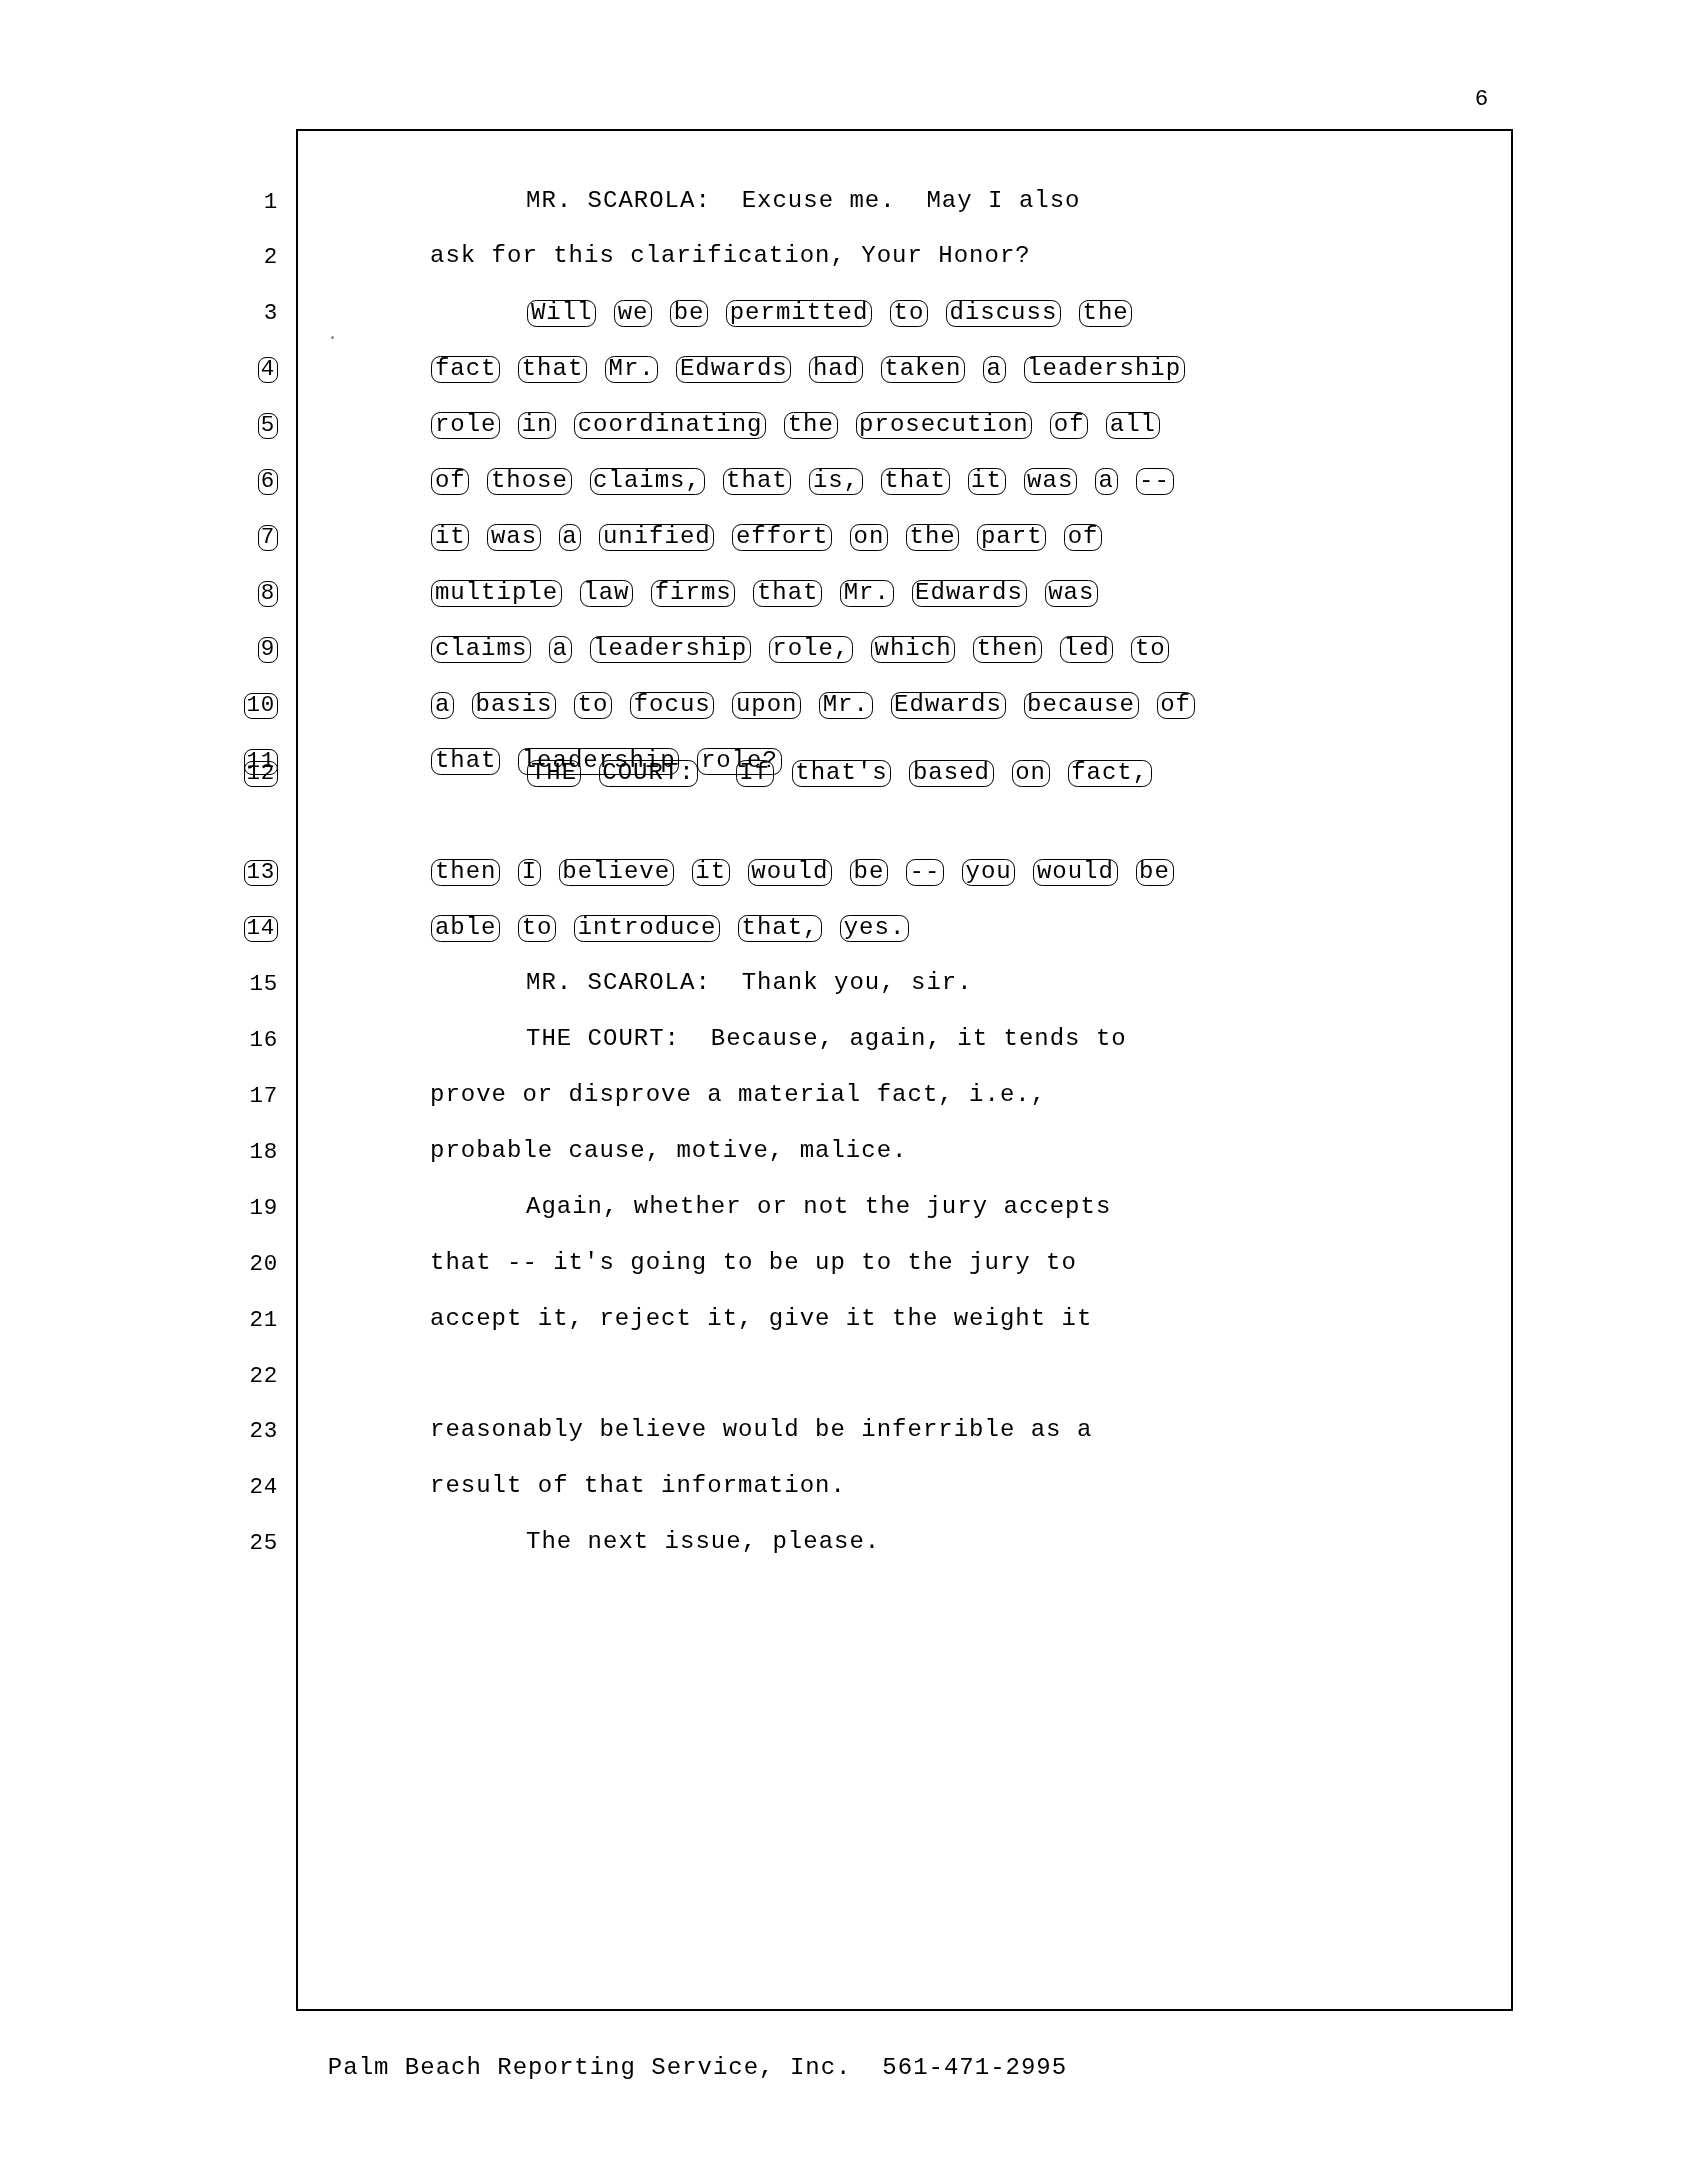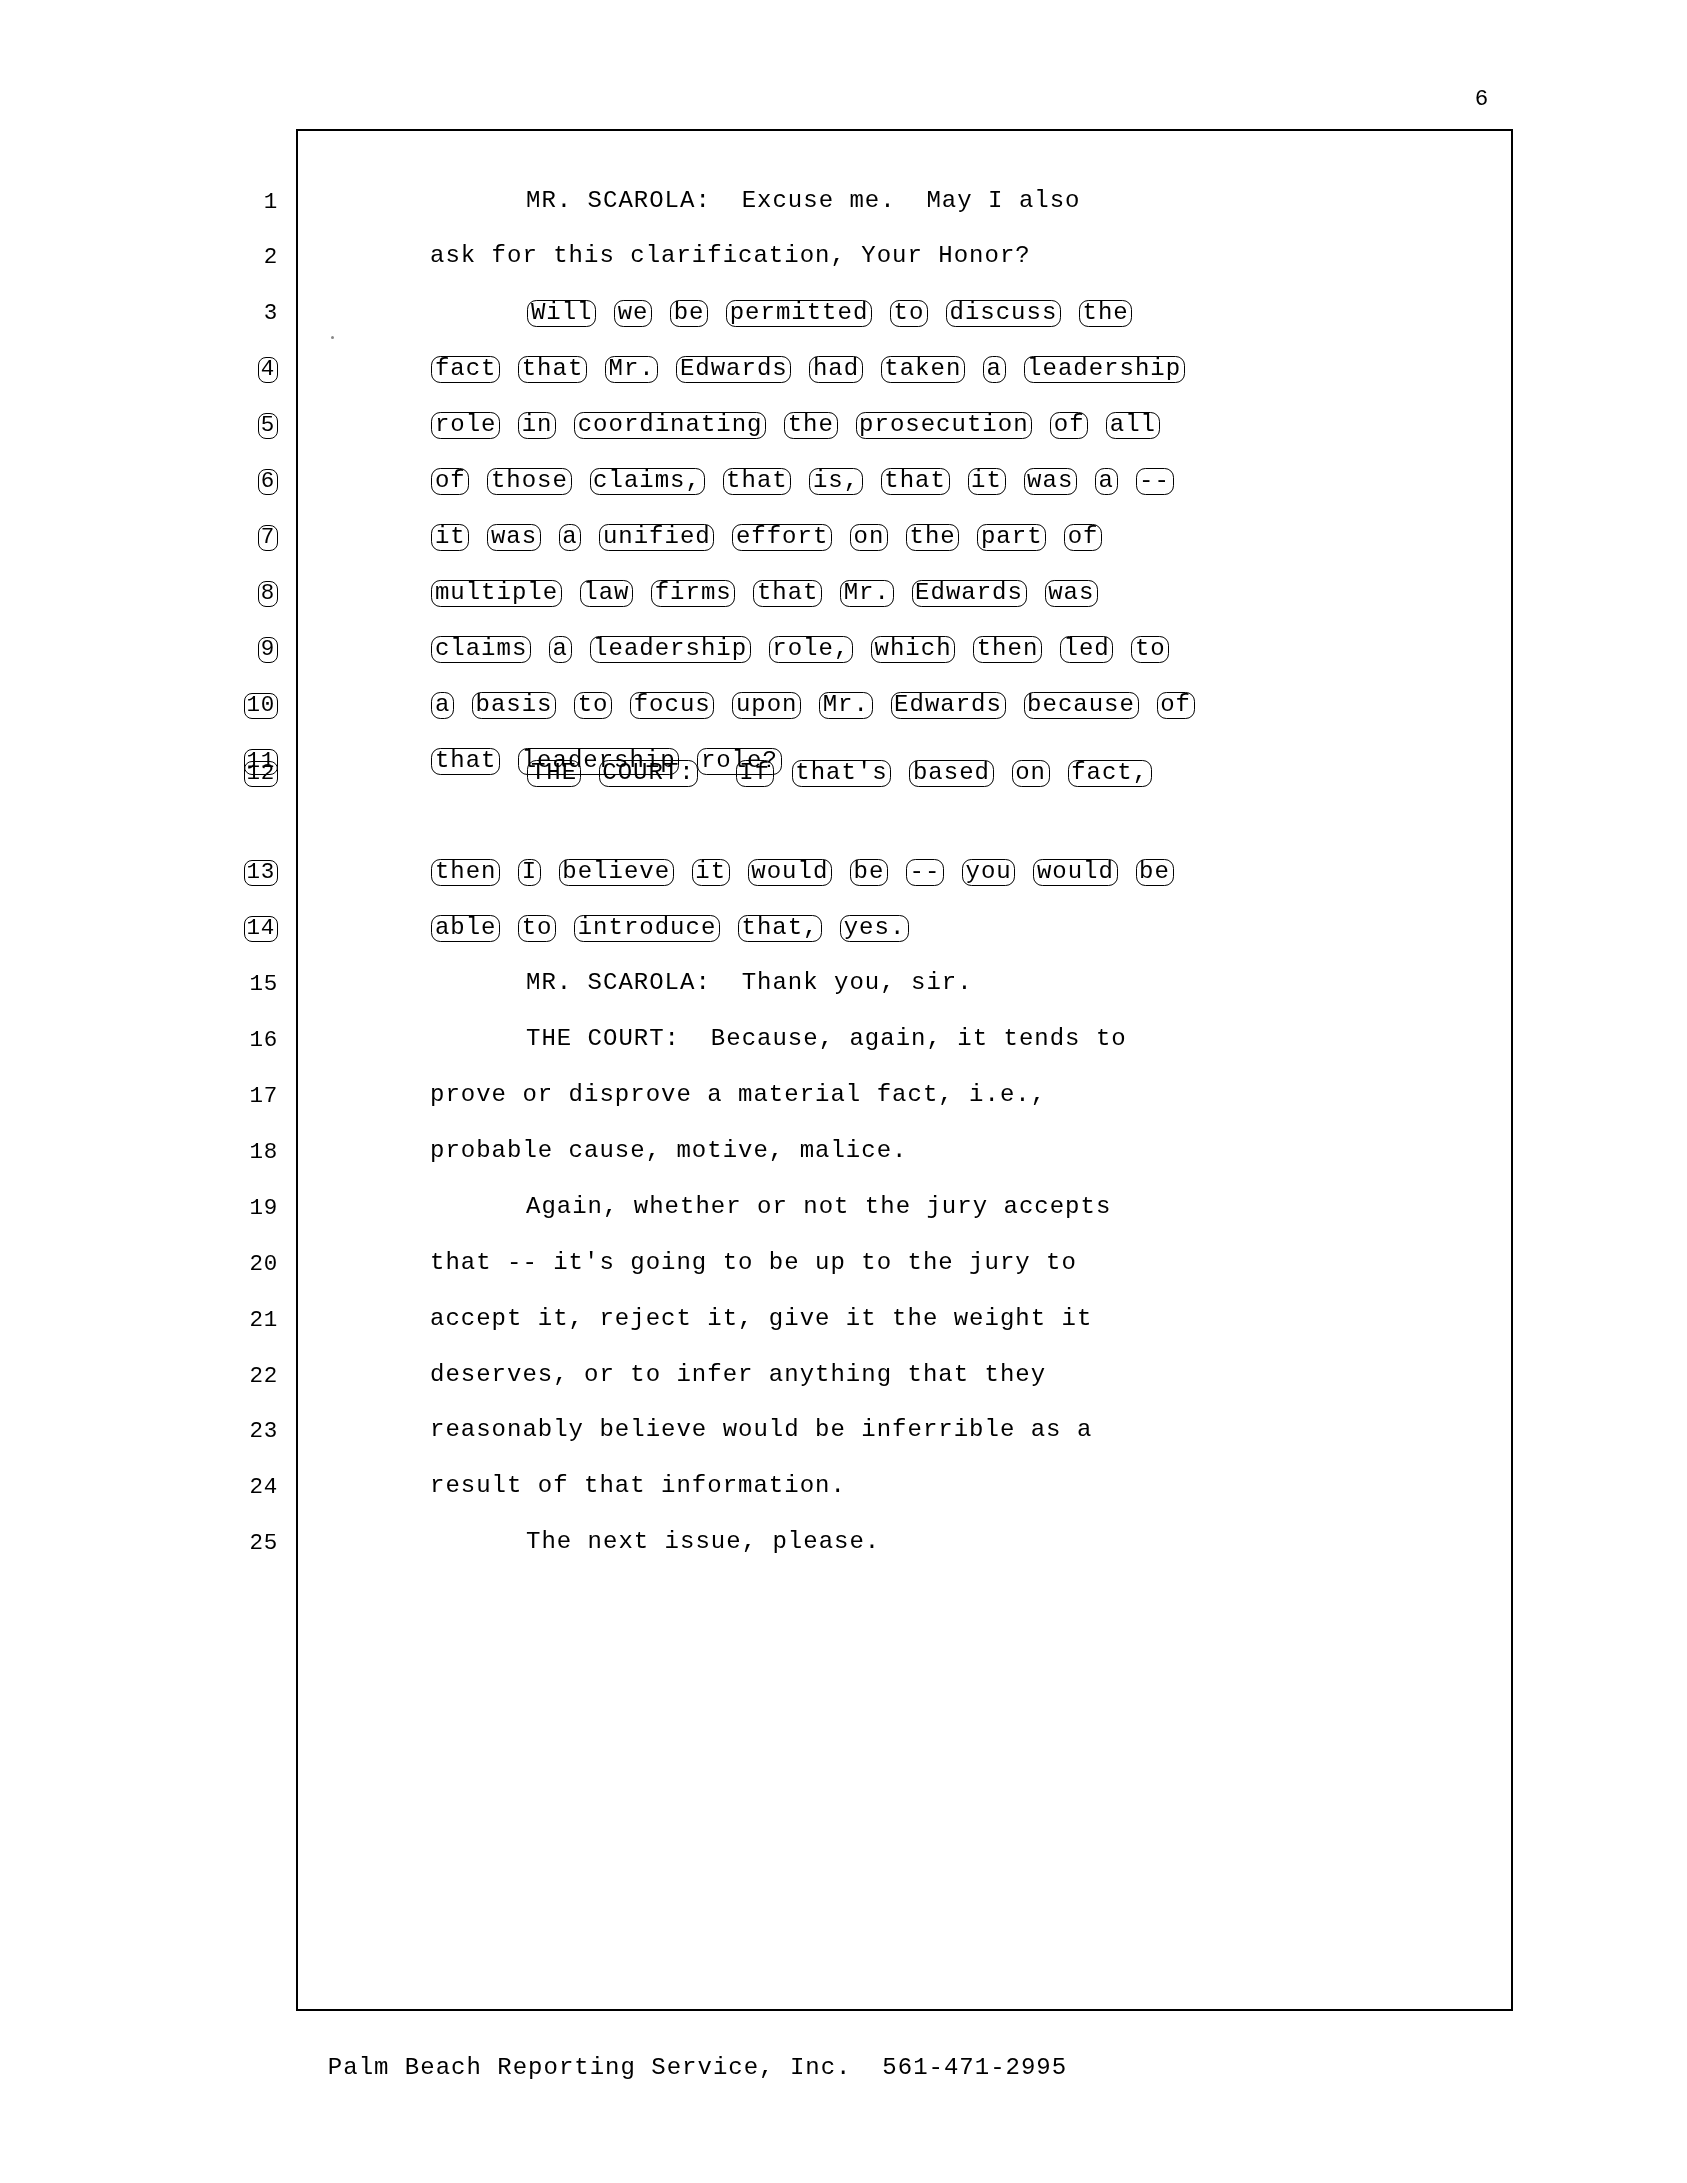--- a/index.html
+++ b/index.html
@@ -227,21 +227,20 @@
       <div class="line" style="top: 1251px; font-family: Liberation Mono, monospace;">
         <div class="lnum">20</div>
         <div class="ltext">that -- it's going to be up to the jury to</div>
       </div>
       <div class="line" style="top: 1307px;">
         <div class="lnum">21</div>
         <div class="ltext">accept it, reject it, give it the weight it</div>
       </div>
       <div class="line" style="top: 1363px;">
         <div class="lnum">22</div>
-        <div class="ltext">deserves, or to infer anything that they</div>
       </div>
       <div class="line" style="top: 1418px;">
         <div class="lnum">23</div>
         <div class="ltext">reasonably believe would be inferrible as a</div>
       </div>
       <div class="line" style="top: 1474px;">
         <div class="lnum">24</div>
         <div class="ltext">result of that information.</div>
       </div>
       <div class="line" style="top: 1530px;">

